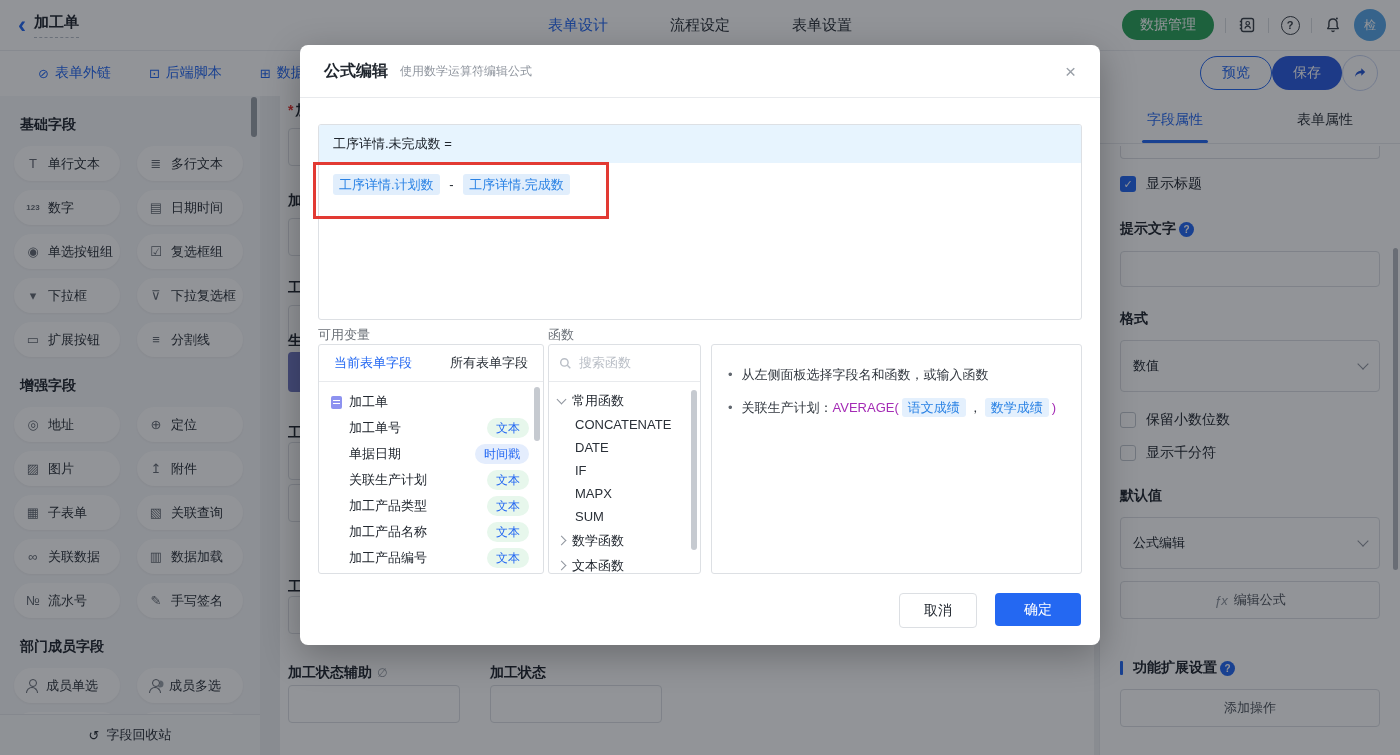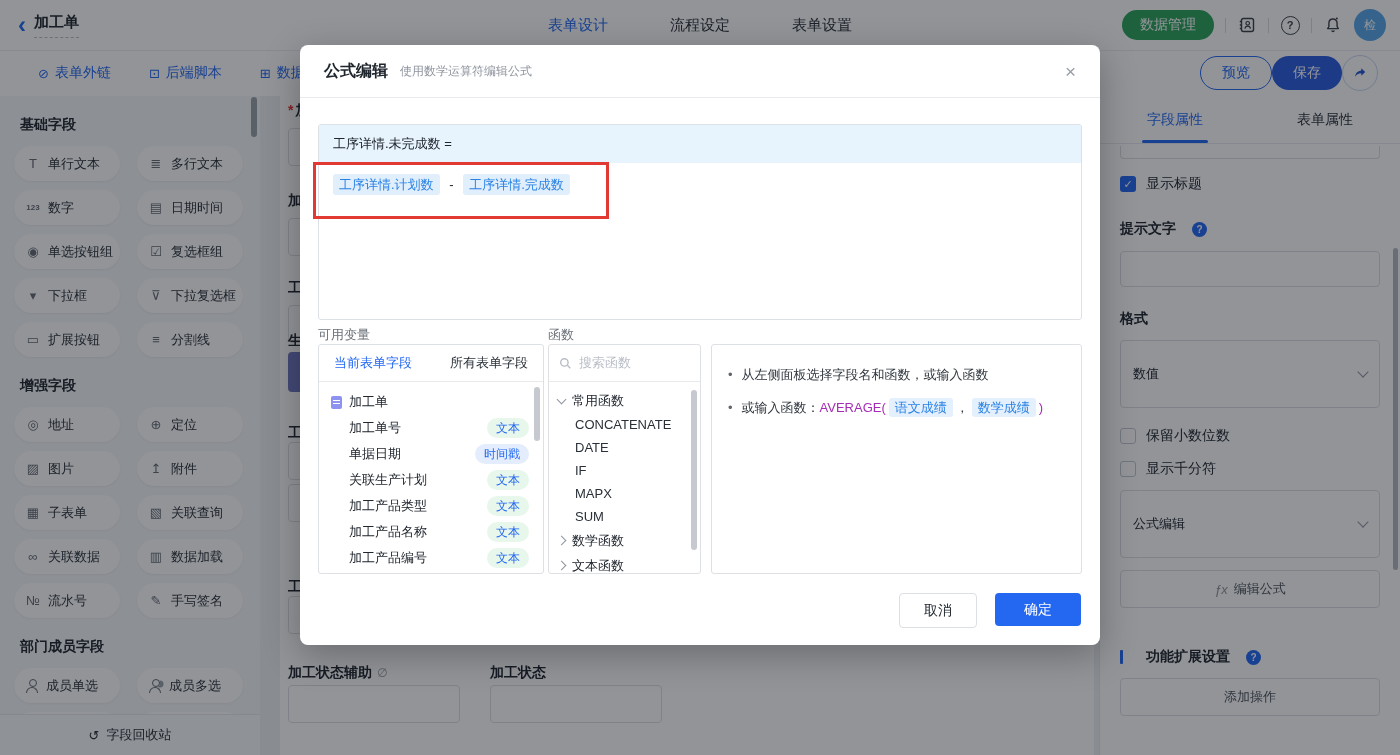--- a/index.html
+++ b/index.html
@@ -66,26 +66,26 @@
   .rp-tabs{height:47px;border-bottom:1px solid #e8eaed;display:flex;font-family:Liberation Serif, serif;}
   .rp-tab{flex:1;display:flex;align-items:center;justify-content:center;font-size:14px;color:#2a3038;position:relative;cursor:pointer;}
   .rp-tab.active{color:#2468f2;}
   .rp-tab.active::after{content:"";position:absolute;bottom:0;left:50%;transform:translateX(-50%);width:66px;height:3px;background:#2468f2;border-radius:2px;}
   .rp-body{padding:0 20px;}
   .partial-input{height:12px;border:1px solid #dcdfe3;border-top:none;border-radius:0 0 4px 4px;margin-top:2px;}
   .chk-row{display:flex;align-items:center;gap:10px;font-size:14px;color:#20262e;}
   .chk{width:16px;height:16px;border-radius:3px;flex:0 0 16px;box-sizing:border-box;}
   .chk.on{background:#2468f2;color:#fff;display:flex;align-items:center;justify-content:center;font-size:11px;}
   .chk.off{border:1.5px solid #c4c9d0;background:#fff;}
-  .rp-label{font-size:14px;font-weight:bold;display:flex;align-items:center;gap:16px;}
+  .rp-label{font-size:14px;font-weight:bold;display:flex;align-items:center;gap:3px;}
   .qmark{width:15px;height:15px;border-radius:50%;background:#2468f2;color:#fff;font-size:10px;font-weight:bold;
          display:flex;align-items:center;justify-content:center;}
   .rp-input{height:34px;border:1px solid #dcdfe3;border-radius:4px;background:#fff;}
   .rp-select{height:34px;border:1px solid #dcdfe3;border-radius:4px;background:#fff;display:flex;align-items:center;
-             justify-content:space-between;padding:16px 12px;font-size:13px;cursor:pointer;}
+             justify-content:space-between;padding:8px 12px;font-size:13px;cursor:pointer;}
   .chev-down{width:7px;height:7px;border-right:1.5px solid #8f959e;border-bottom:1.5px solid #8f959e;
              transform:rotate(45deg);margin-top:-4px;}
   .rp-btn{height:36px;border:1px solid #dcdfe3;border-radius:4px;background:#fff;display:flex;align-items:center;
           justify-content:center;gap:6px;font-size:13px;color:#4e545c;cursor:pointer;}
   .fx{font-style:italic;color:#8f959e;font-size:13px;}
   .blue-bar{width:3px;height:14px;background:#2468f2;border-radius:1px;margin-right:7px;}
   .rp-scroll{position:absolute;right:2px;top:152px;width:5px;height:322px;border-radius:3px;background:#b5b9c0;}
   
   .overlay{position:absolute;inset:0;background:rgba(13,18,27,0.45);z-index:50;}
   .modal{position:absolute;left:300px;top:45px;width:800px;height:600px;background:#fff;border-radius:8px;
@@ -359,20 +359,23 @@
         <span class="chev-down"></span>
       </div>
       <div class="chk-row" style="margin-top:19px;">
         <span class="chk off"></span>
         <span>保留小数位数</span>
       </div>
       <div class="chk-row" style="margin-top:15px;">
         <span class="chk off"></span>
         <span>显示千分符</span>
       </div>
+      <div class="rp-label" style="margin-top:25px;">
+          <span>默认值</span>
+        </div>
       <div class="rp-select" style="margin-top:12px;">
         <span>公式编辑</span>
         <span class="chev-down"></span>
       </div>
       <div class="rp-btn" style="margin-top:12px;">
         <span class="fx">ƒx</span>
         <span>编辑公式</span>
       </div>
       <div class="rp-label" style="margin-top:40px;">
         <span class="blue-bar"></span>
@@ -481,21 +484,21 @@
     </div>
 
     <div class="m-panel help-panel">
       <div class="help-li">
         <span class="bullet">•</span>
         <span>从左侧面板选择字段名和函数，或输入函数</span>
       </div>
       <div class="help-li">
         <span class="bullet">•</span>
         <span>
-          <span>或输入函数：</span><span class="func-txt">AVERAGE(</span><span class="help-chip">语文成绩</span><span>，</span><span class="help-chip">数学成绩</span><span class="func-txt">)</span>
+          <span>关联生产计划：</span><span class="func-txt">AVERAGE(</span><span class="help-chip">语文成绩</span><span>，</span><span class="help-chip">数学成绩</span><span class="func-txt">)</span>
         </span>
       </div>
     </div>
 
     <div class="m-footer">
       <div class="btn-cancel">取消</div>
       <div class="btn-confirm">确定</div>
     </div>
   </div>
 

